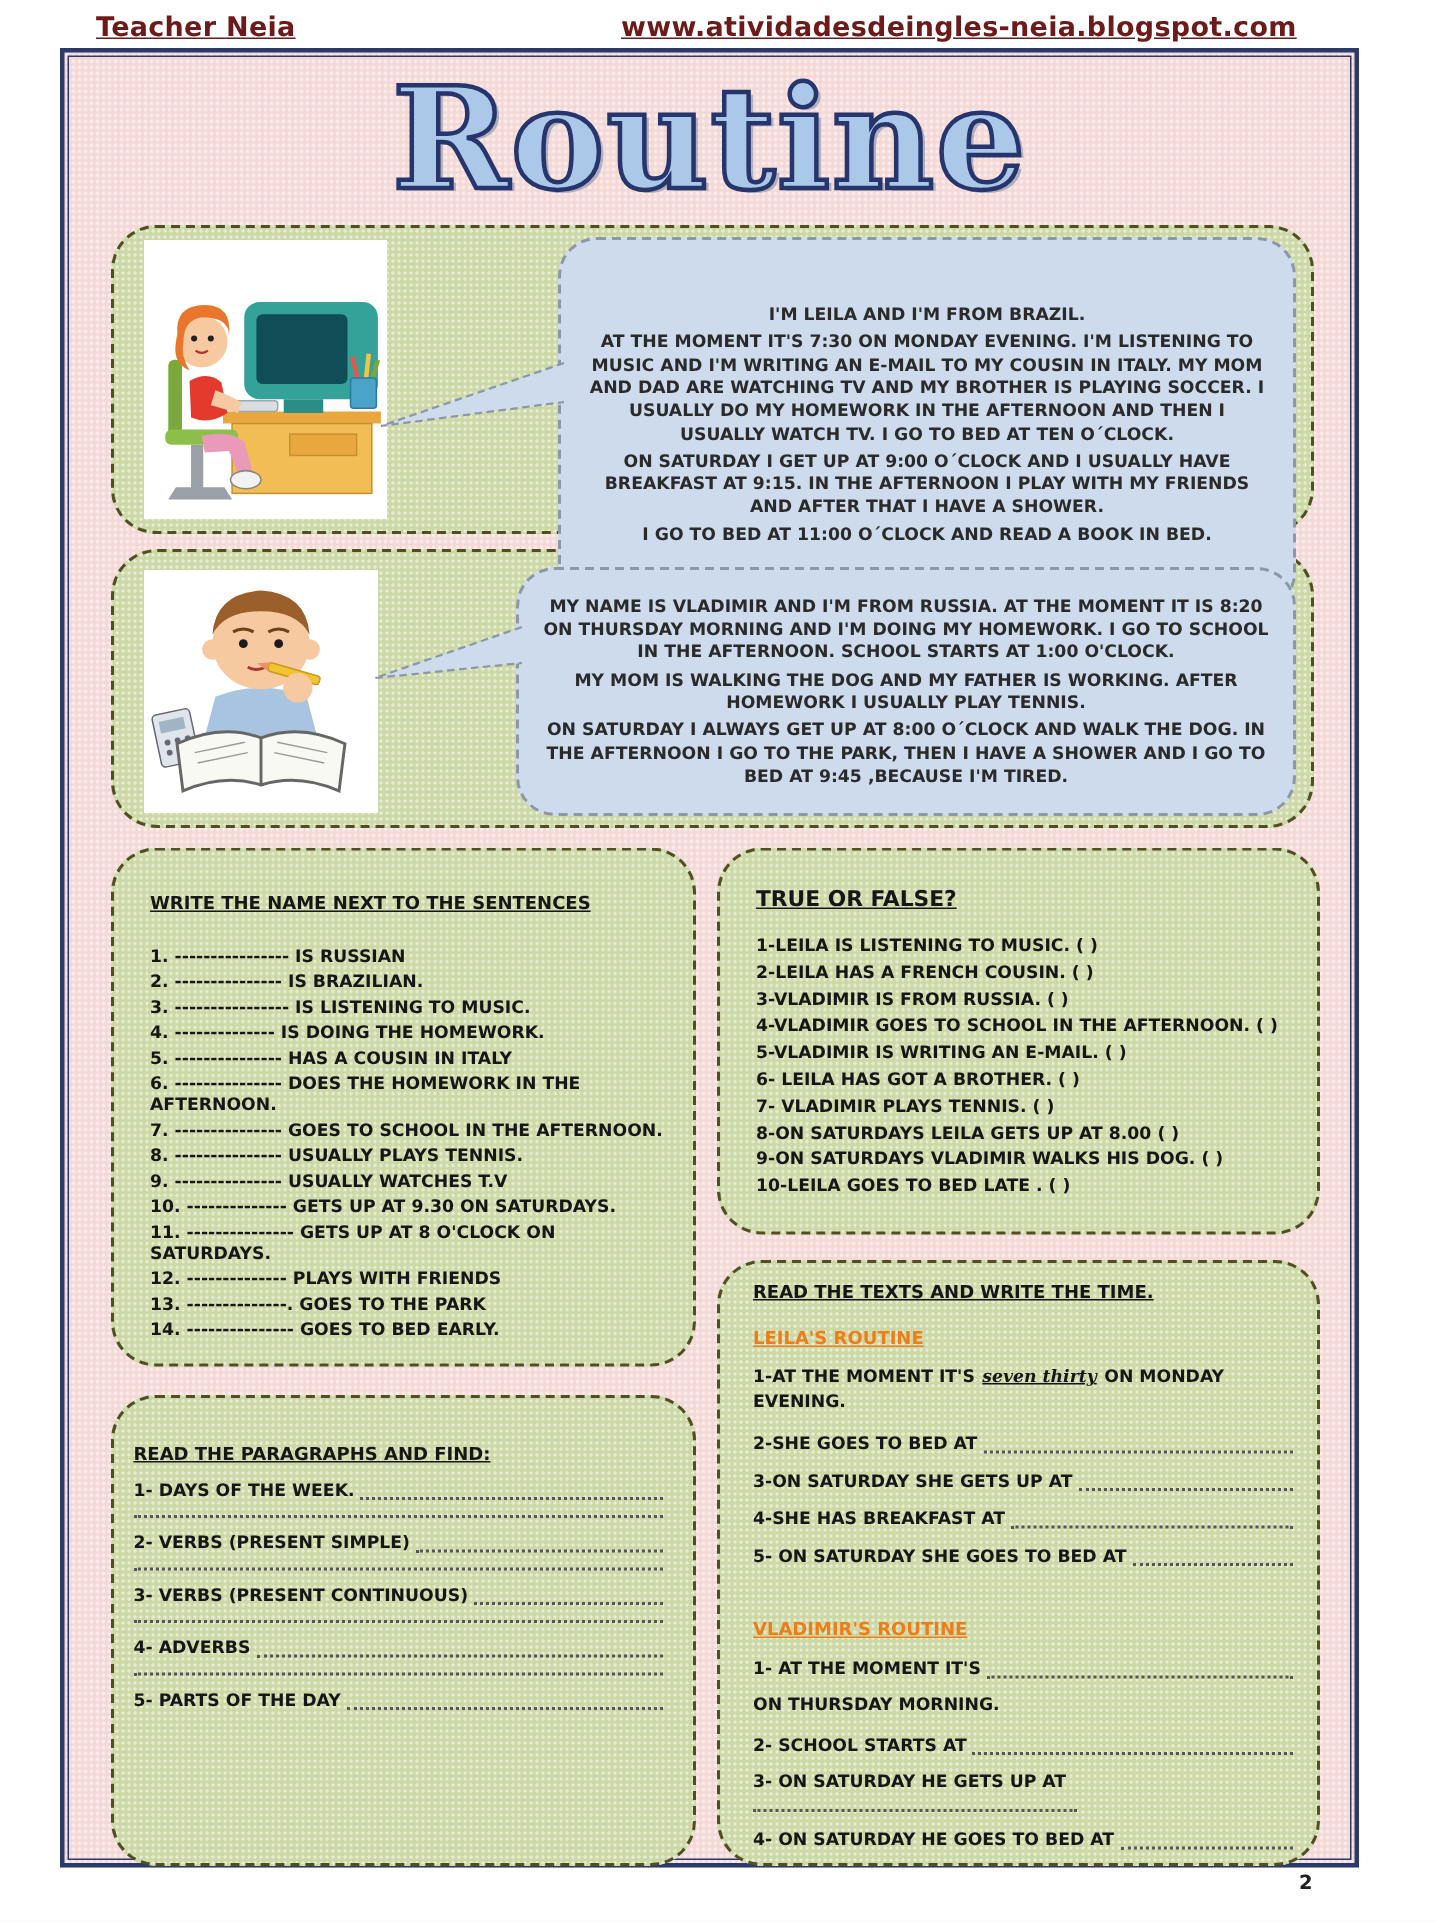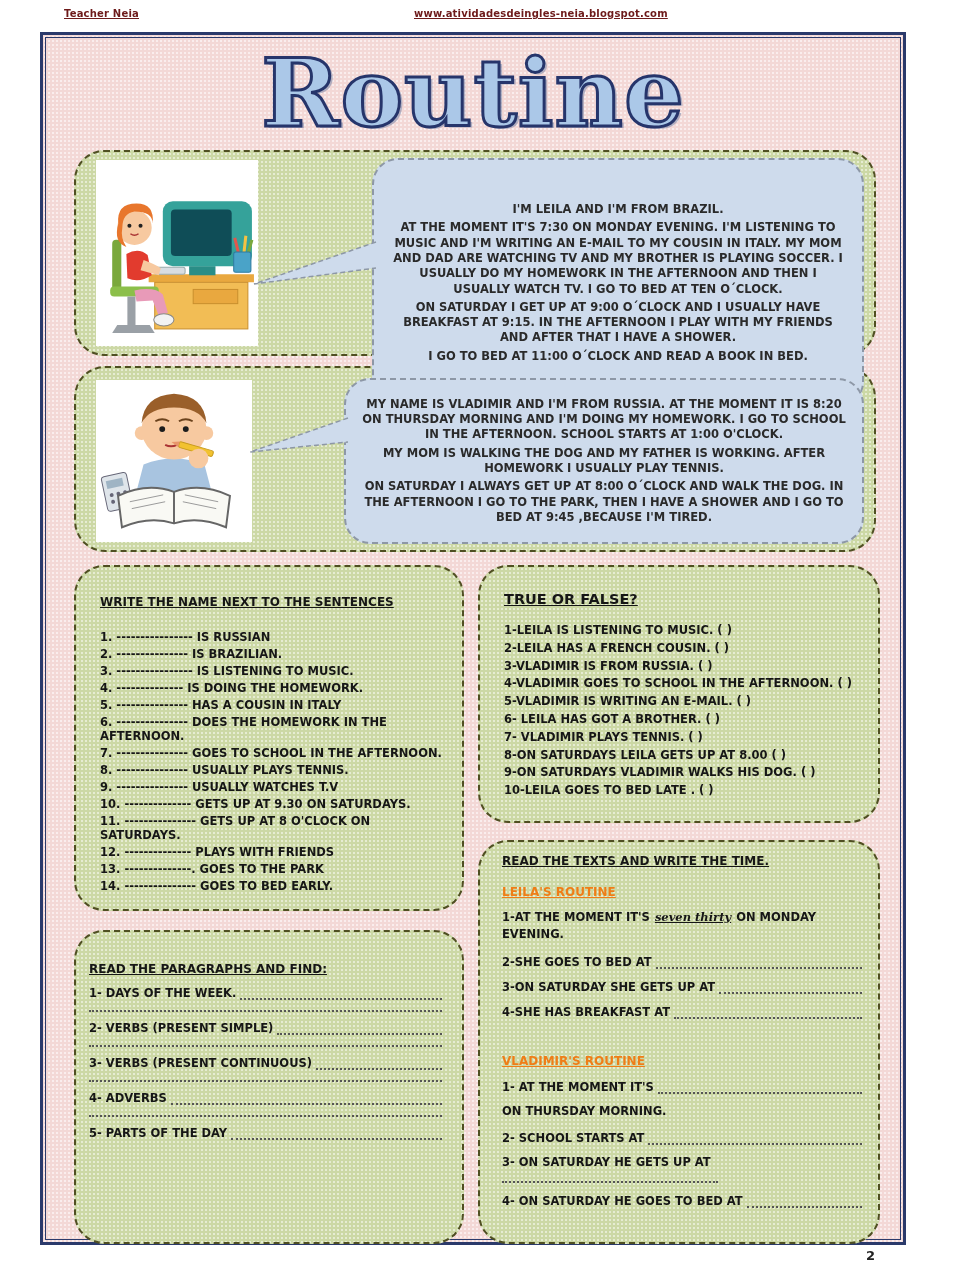--- a/index.html
+++ b/index.html
@@ -1,21 +1,21 @@
 <!DOCTYPE html>
 <html><head>
 <meta charset="utf-8">
 <style>
   * { margin:0; padding:0; box-sizing:border-box; }
   html,body { width:958px; height:1281px; background:#ffffff;
     font-family:"DejaVu Sans","Liberation Sans",sans-serif; }
   .sheet { position:relative; width:958px; height:1281px; background:#ffffff; overflow:hidden; }
 
   
-  .hdr { position:absolute; top:8px; font-size:10px; font-weight:700;
+  .hdr { position:absolute; top:8px; font-size:18px; font-weight:700;
     color:#6d1a1a; text-decoration:underline; letter-spacing:.2px; }
   .hdr-teacher { left:64px; }
   .hdr-site { left:414px; }
 
   
   .frame { position:absolute; left:40px; top:32px; width:866px; height:1213px;
     border:3px solid #2b3a6b;
     background-color:#f3d8d6;
     background-image:radial-gradient(rgba(255,255,255,.55) 1px, transparent 1.3px);
     background-size:4px 4px; }
@@ -257,20 +257,24 @@
           <span class="dotline"></span>
         </div>
         <div class="time-row">
           <span>3-ON SATURDAY SHE GETS UP AT</span>
           <span class="dotline"></span>
         </div>
         <div class="time-row">
           <span>4-SHE HAS BREAKFAST AT</span>
           <span class="dotline"></span>
         </div>
+        <div class="time-row">
+          <span>5- ON SATURDAY SHE GOES TO BED AT</span>
+          <span class="dotline"></span>
+        </div>
         <br>
         <span class="routine-h">VLADIMIR'S ROUTINE</span>
         <div class="time-row">
           <span>1- AT THE MOMENT IT'S</span>
           <span class="dotline"></span>
         </div>
         <div class="time-text">
           <span>ON THURSDAY MORNING.</span>
         </div>
         <div class="time-row">

